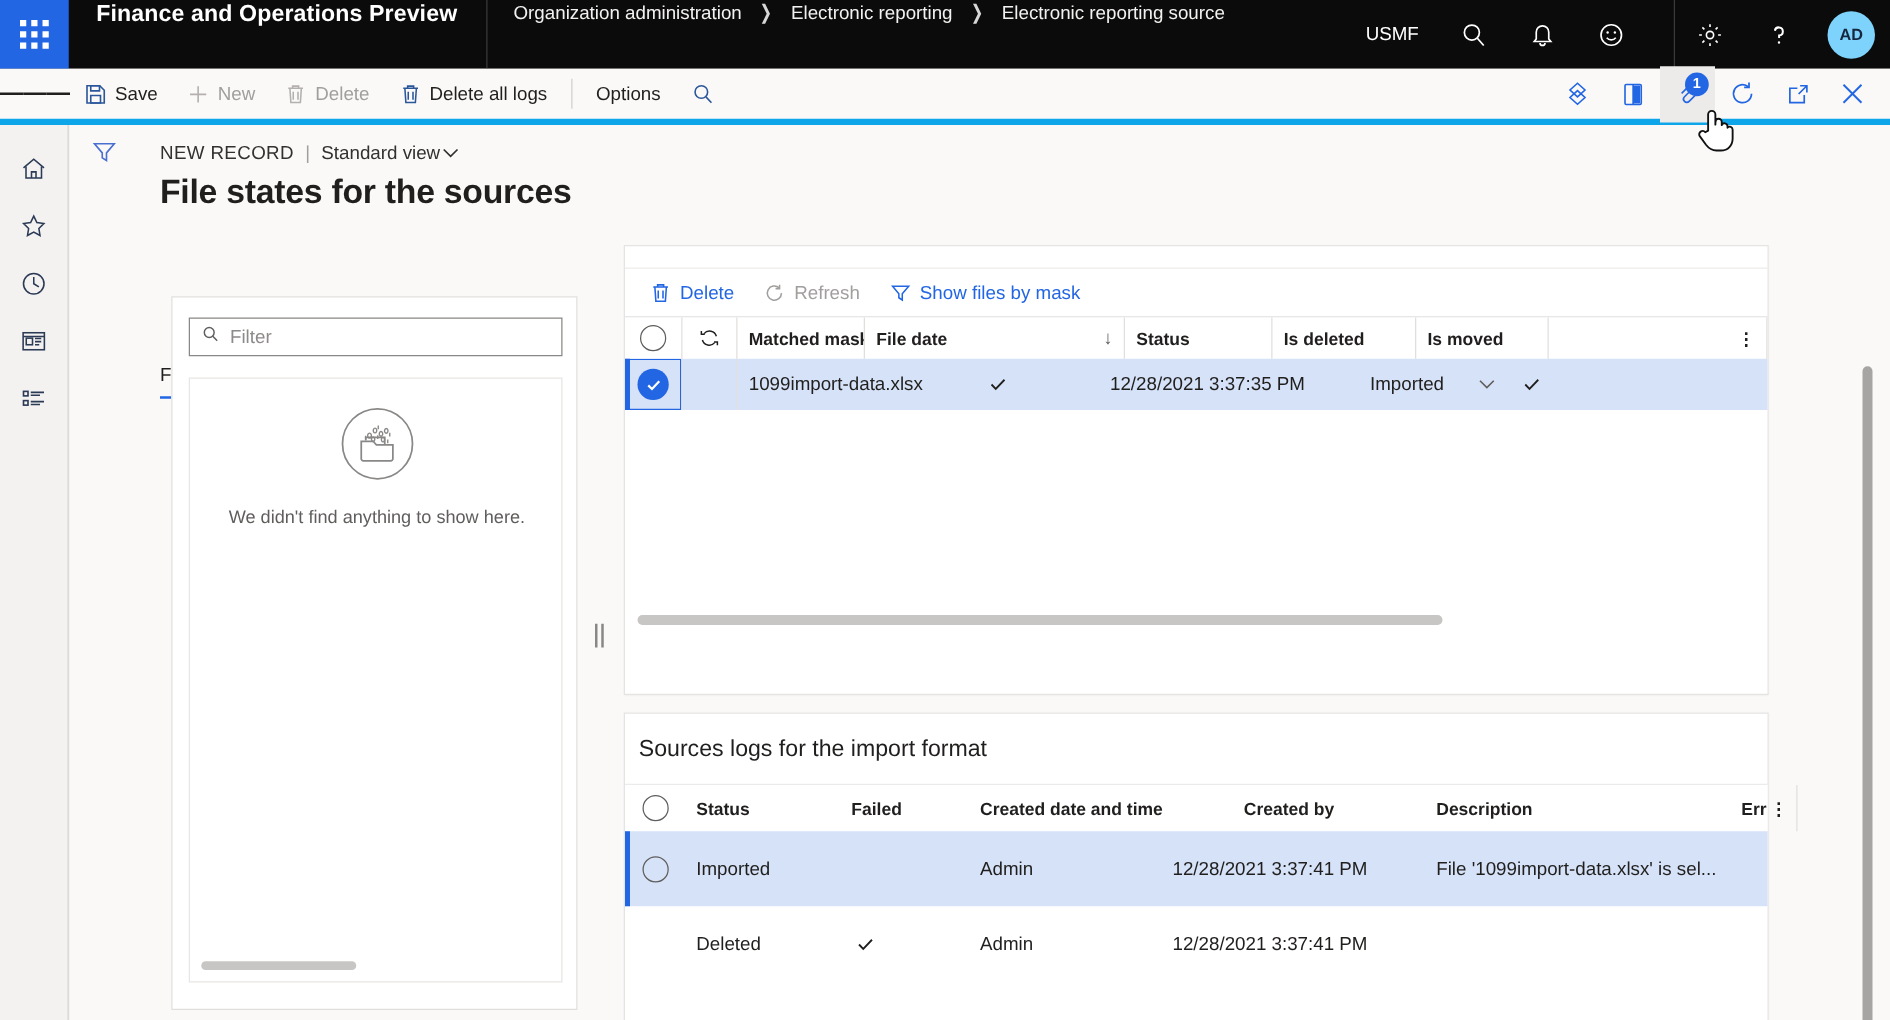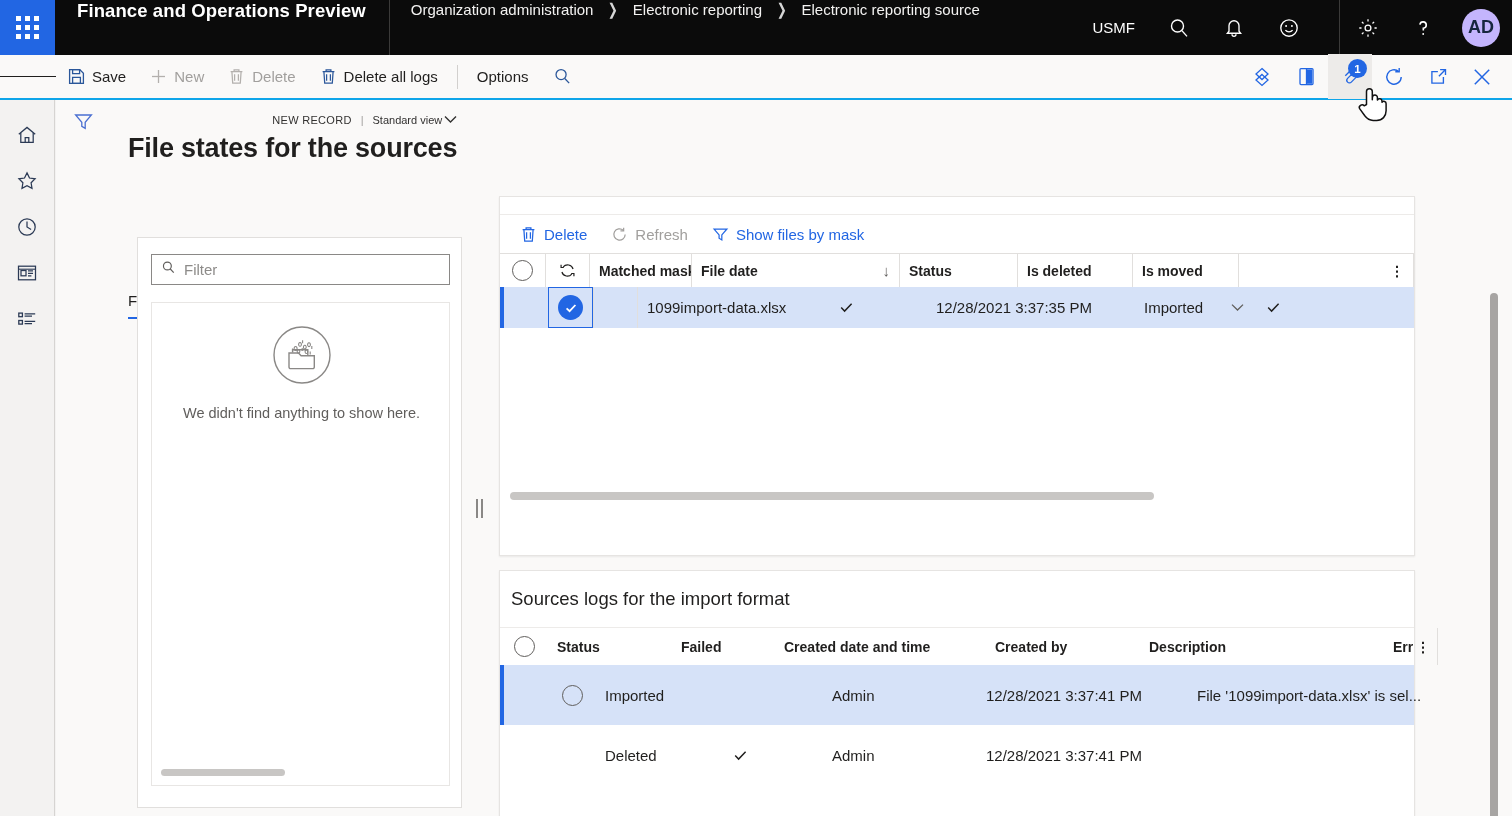--- a/index.html
+++ b/index.html
@@ -40,29 +40,29 @@
   }
   .company-code { color: #fff; font-size: 15px; padding: 0 16px; cursor: pointer; }
   .tb-icon {
     width: 55px; height: 55px; display: flex; align-items: center; justify-content: center;
     color: #fff; cursor: pointer;
   }
   .tb-icon svg { display: block; }
   .avatar-wrap { width: 62px; height: 55px; display: flex; align-items: center; justify-content: center; cursor: pointer; }
   .avatar {
     width: 38px; height: 38px; border-radius: 50%;
-    background: #c4b5fd; color: #17263f; font-size: 18px; font-weight: bold;
+    background: #7dd3fc; color: #17263f; font-size: 13px; font-weight: bold;
     display: flex; align-items: center; justify-content: center;
   }
 
   
   .actionbar {
     position: absolute; left: 0; top: 55px; width: 1512px; height: 45px;
     background: #faf9f8; display: flex; align-items: center;
-    border-bottom: 2px solid #0ea5e9;
+    border-bottom: 5px solid #0ea5e9;
   }
   .hamburger {
     width: 56px; height: 45px; display: flex; align-items: center; justify-content: center;
     cursor: pointer;
   }
   .hamburger i { display: block; width: 22px; height: 1.6px; background: #201f1e; margin: 2.6px 0; }
   .tb-btn {
     display: flex; align-items: center; gap: 7px; height: 45px;
     padding: 0 12px; font-size: 15px; color: #201f1e; cursor: pointer; white-space: nowrap;
   }
@@ -96,21 +96,21 @@
 
   
   .content {
     position: absolute; left: 56px; top: 100px; width: 1456px; height: 716px;
     background: #faf9f8; overflow: hidden;
   }
   .filter-rail { position: absolute; left: 0; top: 0; width: 55px; height: 716px; }
   .filter-rail .fi { width: 55px; height: 42px; display: flex; align-items: center; justify-content: center; color: #4a6fd1; cursor: pointer; }
 
   .pagehead { position: absolute; left: 72px; top: 14px; }
-  .caption-row { display: flex; align-items: center; gap: 9px; font-size: 11px; color: #323130; justify-content: flex-end; }
+  .caption-row { display: flex; align-items: center; gap: 9px; font-size: 15px; color: #323130; }
   .caption-new { letter-spacing: .3px; }
   .caption-pipe { color: #a19f9d; }
   .view-sel { display: flex; align-items: center; gap: 2px; cursor: pointer; }
   .page-title { font-size: 27px; font-weight: bold; color: #201f1e; margin-top: 7px; letter-spacing: -.2px; }
 
   .tabs { position: absolute; left: 72px; top: 192px; display: flex; gap: 26px; }
   .tab { font-size: 15px; color: #605e5c; padding-bottom: 8px; cursor: pointer; }
   .tab.active { color: #201f1e; border-bottom: 2.5px solid #2266e3; }
 
   
@@ -163,21 +163,21 @@
 
   .grid { border-top: 1px solid #e1dfdd; position: relative; }
   .grow { display: flex; align-items: stretch; }
   .ghead { height: 33px; background: #fff; }
   .ghead .gcell {
     font-size: 14px; font-weight: bold; color: #201f1e;
     border-right: 1px solid #e1dfdd; display: flex; align-items: center;
     padding: 0 9px; position: relative;
   }
   .gcell { font-size: 15px; color: #201f1e; display: flex; align-items: center; padding: 0 9px; overflow: hidden; white-space: nowrap; }
-  .gbody .grow { height: 41px; padding-left: 48px; }
+  .gbody .grow { height: 41px; }
   .grow.selected { background: #d6e2f8; }
   .grow.selected .sel-bar { position: absolute; left: 0; width: 3.5px; top: 0; bottom: 0; background: #2266e3; }
   .c-check { width: 46px; justify-content: center; border-right: 1px solid #e1dfdd; flex: 0 0 46px; position: relative; }
   .circle-empty { width: 21px; height: 21px; border-radius: 50%; border: 1.4px solid #605e5c; }
   .circle-check {
     width: 25px; height: 25px; border-radius: 50%; background: #2266e3;
     display: flex; align-items: center; justify-content: center; color: #fff;
   }
   .cellbox-sel { position: absolute; left: 0; top: 0; right: 0; bottom: 0; border: 1.5px solid #2266e3; pointer-events: none; }
   .c-refresh { width: 44px; justify-content: center; border-right: 1px solid #e1dfdd; flex: 0 0 44px; color: #201f1e; }

